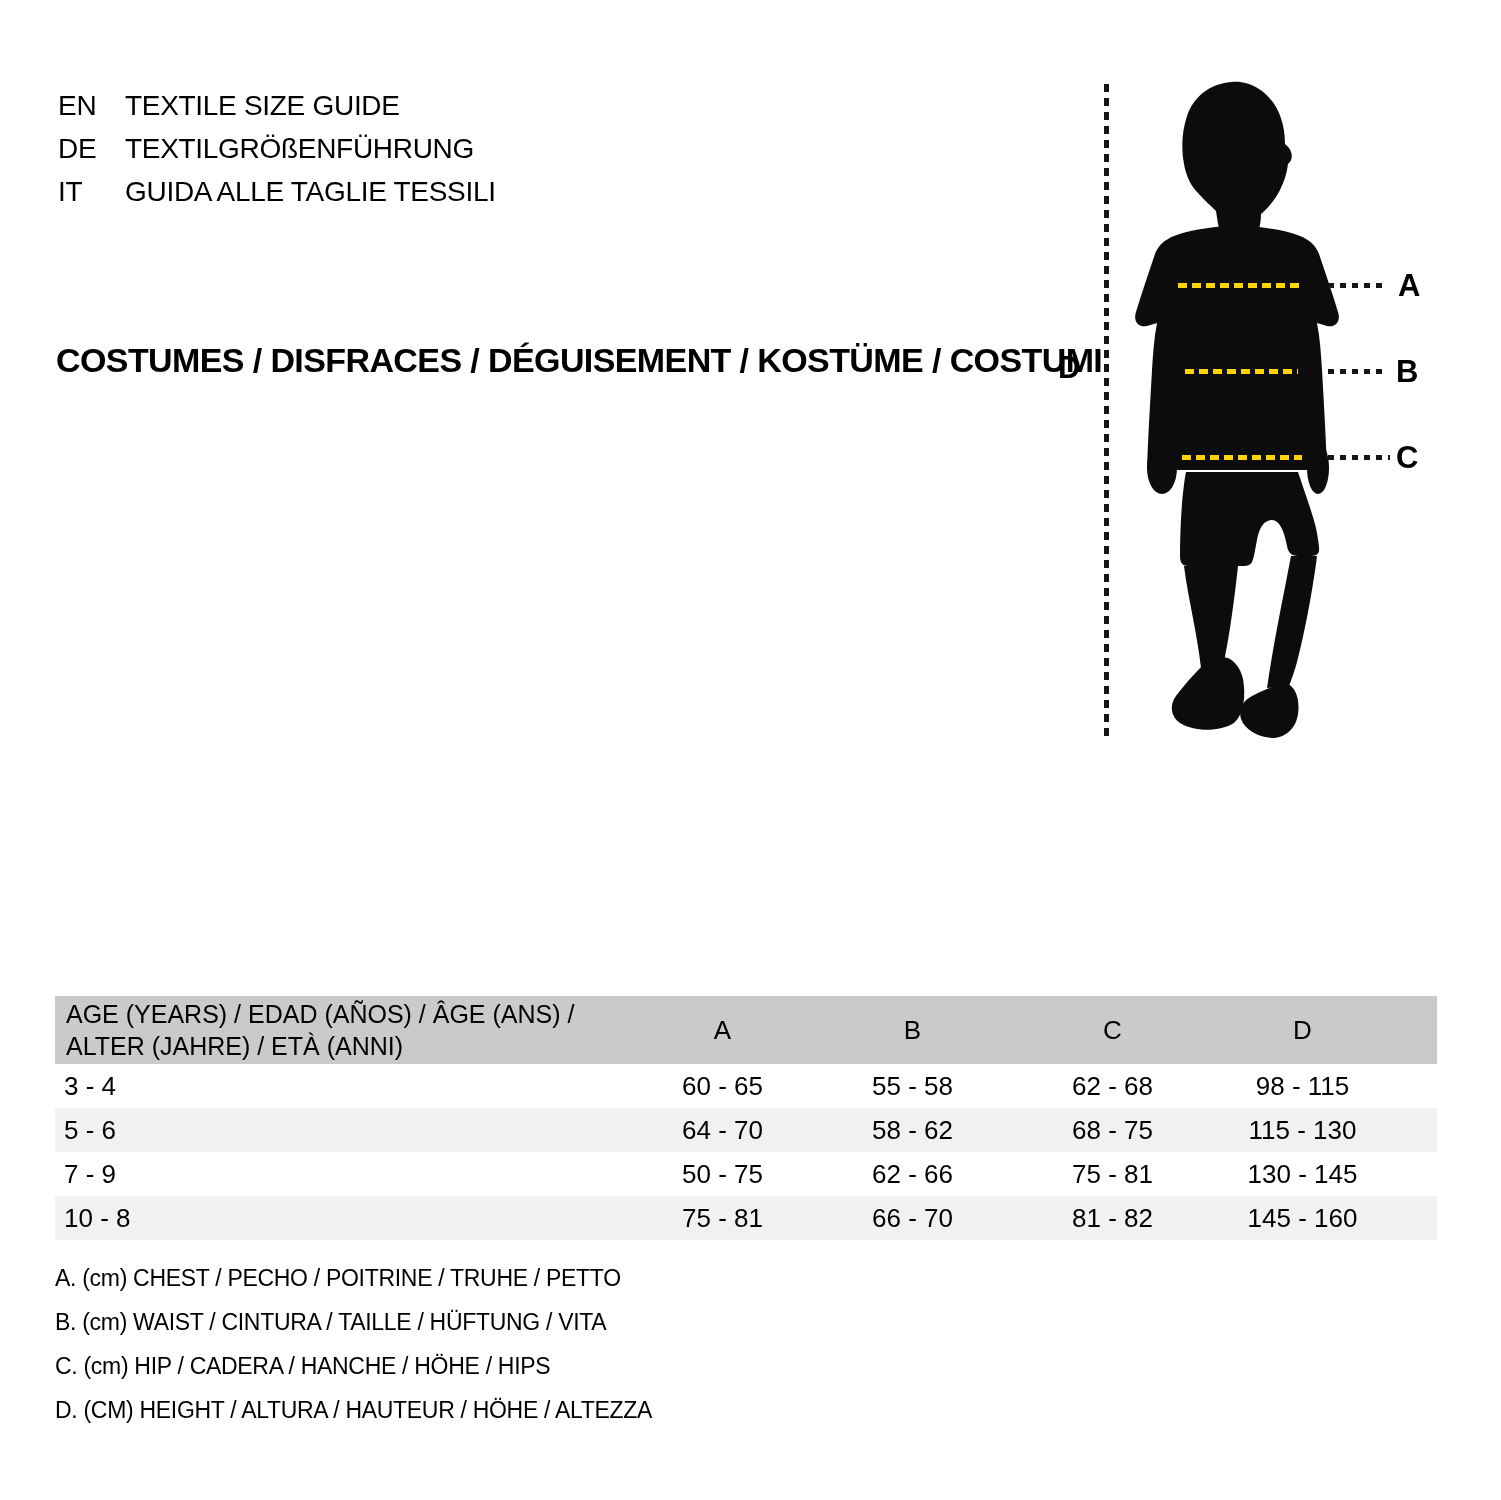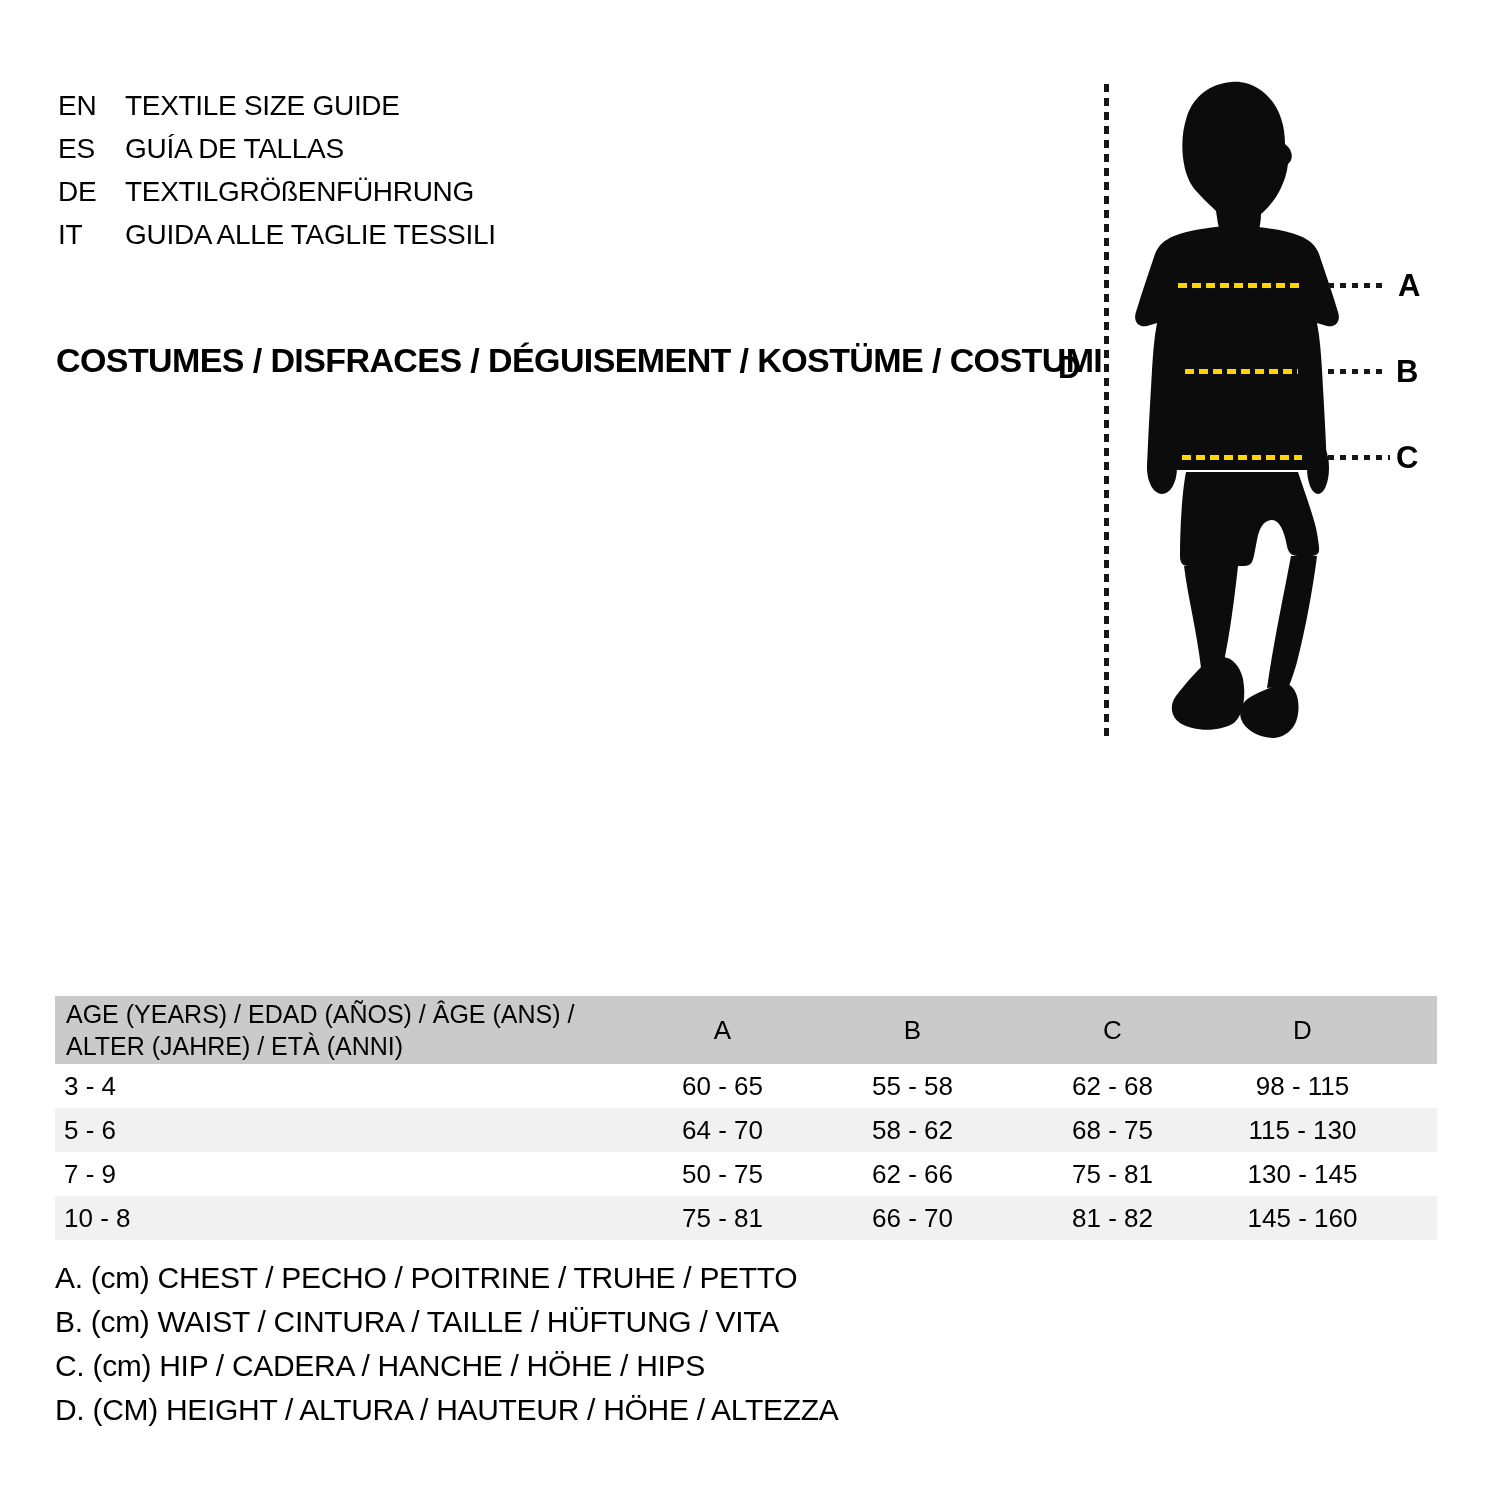--- a/index.html
+++ b/index.html
@@ -43,36 +43,32 @@
   .children-heading{position:absolute;left:55px;top:949px;font-size:27px;letter-spacing:-0.3px;white-space:nowrap;}
   .size-table{position:absolute;left:55px;top:996px;width:1382px;}
   .t-grid{display:grid;grid-template-columns:580px 175px 205px 195px 185px 42px;align-items:center;}
   .thead{background:#cacaca;height:68px;font-size:25px;}
   .thead .age-cell{padding-left:11px;line-height:32px;}
   .t-col{text-align:center;font-size:26px;}
   .t-row{height:44px;font-size:26px;}
   .t-row .age-cell{padding-left:9px;}
   .t-row.alt{background:#f1f1f1;}
   
-  .legend{position:absolute;left:55px;top:1256px;font-size:30px;letter-spacing:-0.3px;text-align:center;}
+  .legend{position:absolute;left:55px;top:1256px;font-size:23px;letter-spacing:-0.3px;text-align:center;}
   .legend-line{height:44px;display:flex;align-items:center;white-space:nowrap;}
 </style>
 </head>
 <body>
 
 <div class="canvas">
 
   <div class="lang-block">
     <div class="lang-row">
       <span class="lang-code">EN</span>
       <span class="lang-label">TEXTILE SIZE GUIDE</span>
-    </div>
-    <div class="lang-row">
-      <span class="lang-code">ES</span>
-      <span class="lang-label">GUÍA DE TALLAS</span>
     </div>
     <div class="lang-row">
       <span class="lang-code">DE</span>
       <span class="lang-label">TEXTILGRÖßENFÜHRUNG</span>
     </div>
     <div class="lang-row">
       <span class="lang-code">IT</span>
       <span class="lang-label">GUIDA ALLE TAGLIE TESSILI</span>
     </div>
   </div>

